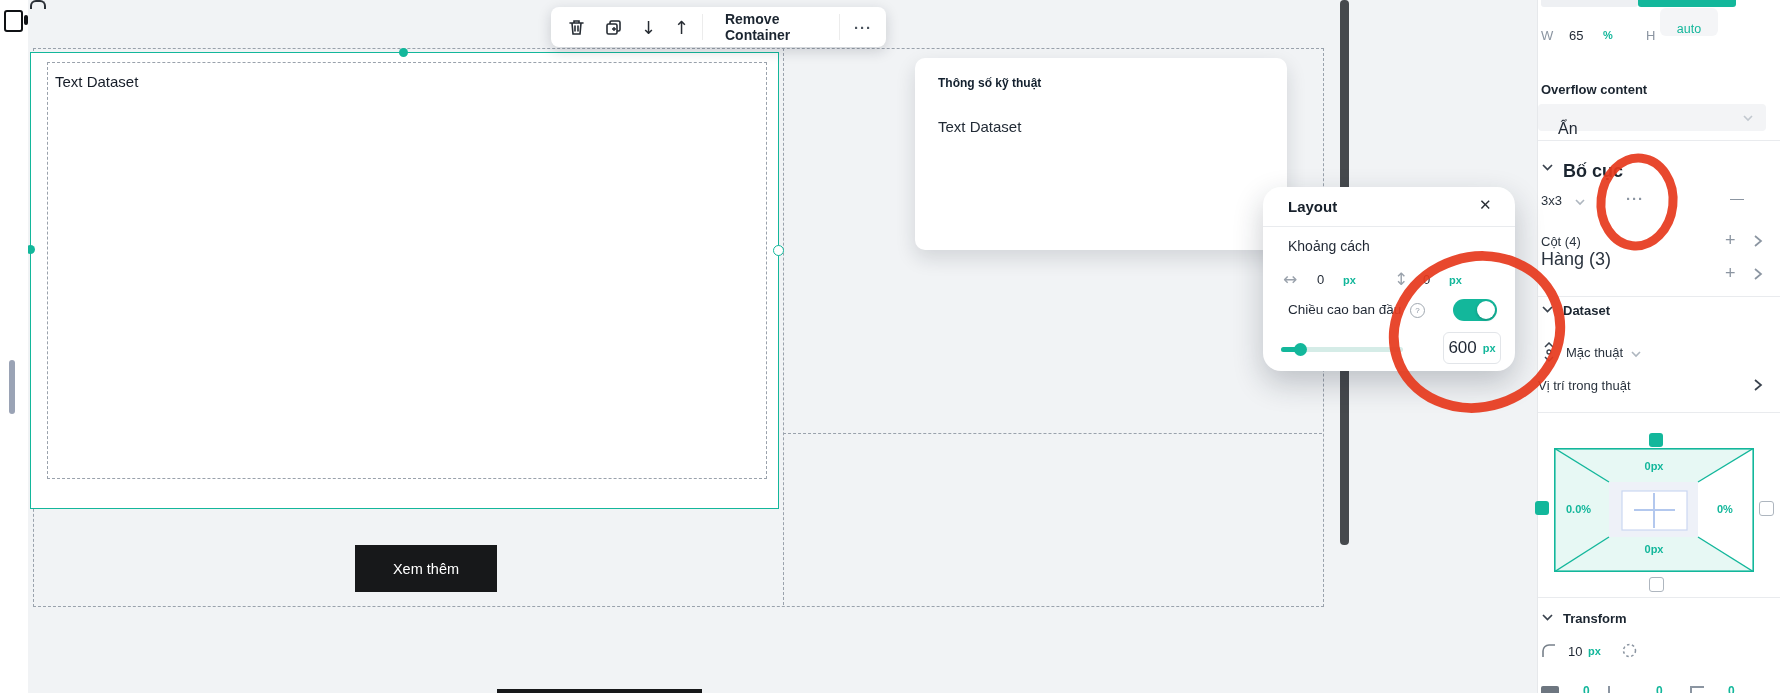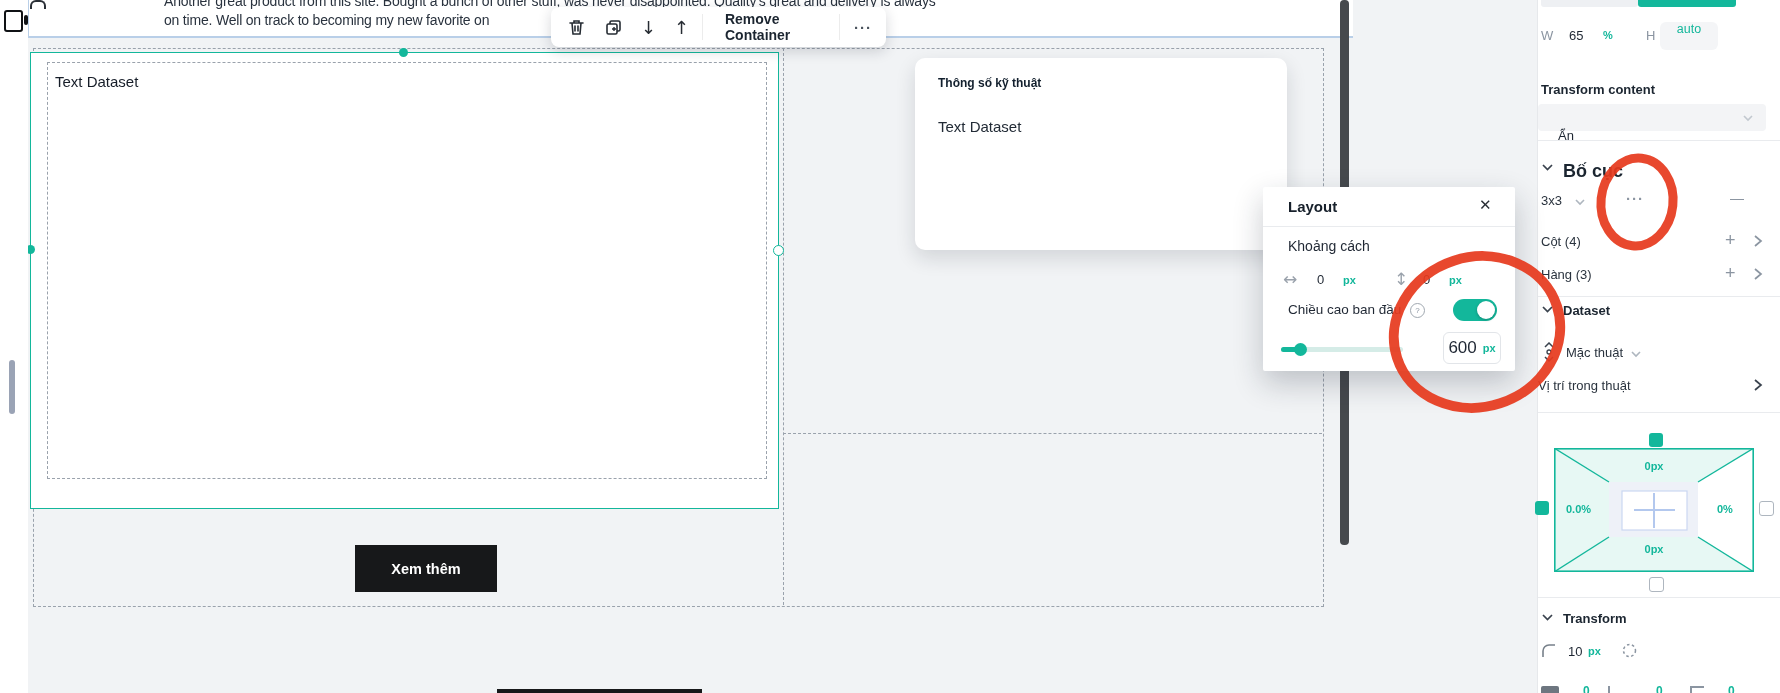--- a/index.html
+++ b/index.html
@@ -17,45 +17,41 @@
 </head>
 <body>
 
 <div id="page">
 
   <div class="abs" style="left:0;top:0;width:28px;height:693px;background:#fff;z-index:3"></div>
   <div class="abs" style="left:4px;top:10px;width:15px;height:18px;border:2.5px solid #101215;border-radius:3px;z-index:4"></div>
   <div class="abs" style="left:24px;top:15px;width:4px;height:10px;background:#101215;border-radius:2px;z-index:4"></div>
   <div class="abs" style="left:9px;top:360px;width:6px;height:54px;background:#9aa3b5;border-radius:3px;z-index:4"></div>
 
-  <div class="abs" style="left:28px;top:0;width:1324px;height:36px;background:#fff;border-bottom:2px solid #b9cfe8;border-left:1px solid #b9cfe8;overflow:hidden;z-index:1">
-    <div class="abs nowrap" style="left:135px;top:-7px;font-size:14px;letter-spacing:-0.2px;color:#29323e">Another great product from this site. Bought a bunch of other stuff, was never disappointed. Quality's great and delivery is always</div>
-    <div class="abs nowrap" style="left:135px;top:12px;font-size:14px;letter-spacing:-0.2px;color:#29323e">on time. Well on track to becoming my new favorite on</div>
-  </div>
   <div class="abs" style="left:30px;top:0;width:12px;height:7px;border:2px solid #2a2f36;border-bottom:none;border-radius:6px 6px 0 0;z-index:2"></div>
 
   <div class="abs dash" style="left:33px;top:48px;width:1289px;height:557px"></div>
   <div class="abs" style="left:783px;top:48px;width:0;height:557px;border-left:1px dashed #9aa2ac"></div>
   <div class="abs" style="left:783px;top:433px;width:539px;height:0;border-top:1px dashed #9aa2ac"></div>
 
   <div class="abs" style="left:30px;top:52px;width:747px;height:455px;background:#fff;border:1.5px solid #13b79b;z-index:1">
     <div class="abs dash" style="left:16px;top:9px;width:718px;height:415px"></div>
     <div class="abs" style="left:24px;top:20px;font-size:15px;color:#161d28">Text Dataset</div>
   </div>
 
   <div class="abs" style="left:399px;top:48px;width:9px;height:9px;border-radius:50%;background:#13b79b;z-index:2"></div>
   <div class="abs" style="left:26px;top:245px;width:9px;height:9px;border-radius:50%;background:#13b79b;z-index:2"></div>
   <div class="abs" style="left:773px;top:245px;width:9px;height:9px;border-radius:50%;background:#fff;border:1.5px solid #13b79b;z-index:2"></div>
 
   <div class="abs" style="left:915px;top:58px;width:372px;height:192px;background:#fff;border-radius:10px;box-shadow:0 8px 20px rgba(20,30,45,.14);z-index:2">
     <div class="abs bold" style="left:23px;top:18px;font-size:12px;color:#13202e">Thông số kỹ thuật</div>
     <div class="abs" style="left:23px;top:60px;font-size:15px;color:#222b36">Text Dataset</div>
   </div>
 
-  <button class="abs" style="left:355px;top:545px;width:142px;height:47px;background:#17181a;color:#fff;border:none;font-size:14.5px;font-weight:700;font-family:inherit;cursor:pointer">Xem thêm</button>
+  <button class="abs" style="left:355px;top:545px;width:142px;height:47px;background:#17181a;color:#fff;border:none;font-size:14.5px;font-weight:400;font-family:inherit;cursor:pointer">Xem thêm</button>
   <div class="abs" style="left:497px;top:689px;width:205px;height:4px;background:#17181a"></div>
 
   <div class="abs" style="left:1340px;top:0;width:9px;height:545px;background:#46494d;border-radius:4px;z-index:3"></div>
 
   <div class="abs" style="left:551px;top:7px;width:335px;height:40px;background:#fff;border-radius:8px;box-shadow:0 4px 14px rgba(20,30,45,.18);z-index:5;display:flex;align-items:center">
     <div style="padding:0 9px 0 16px;cursor:pointer">
       <span>
         <svg width="19" height="19" viewBox="0 0 19 19">
             <path d="M3 5h13M7 5V3h5v2M5 5l1 11h7l1-11M8 8v5M11 8v5" stroke="#262c33" stroke-width="1.6" fill="none" stroke-linecap="round"></path>
           </svg>
@@ -75,21 +71,21 @@
     </div>
     <div style="padding:0 9px;cursor:pointer">
       <span style="font-size:18px;color:#262c33;font-family:'DejaVu Sans',sans-serif">↑</span>
     </div>
     <div style="width:1px;height:26px;background:#ececec;margin:0 4px"></div>
     <div style="padding:0 18px;font-size:14px;font-weight:600;color:#1b2530;cursor:pointer">Remove Container</div>
     <div style="width:1px;height:26px;background:#ececec"></div>
     <div style="padding:0 14px;font-size:15px;font-weight:bold;color:#4a525c;letter-spacing:1px;cursor:pointer">···</div>
   </div>
 
-  <div class="abs" style="left:1263px;top:187px;width:252px;height:184px;background:#fff;border-radius:2px;box-shadow:0 12px 30px rgba(25,35,50,.24);z-index:6">
+  <div class="abs" style="left:1263px;top:187px;width:252px;height:184px;background:#fff;border-radius:18px;box-shadow:0 12px 30px rgba(25,35,50,.24);z-index:6">
     <div class="abs bold" style="left:25px;top:11px;font-size:15px;color:#17202b">Layout</div>
     <div class="abs" style="left:216px;top:9px;cursor:pointer">
       <span style="font-size:15px;color:#2a2f36;font-family:'DejaVu Sans',sans-serif">✕</span>
     </div>
     <div class="abs divider" style="left:0;top:39px;width:252px"></div>
 
     <div class="abs" style="left:25px;top:51px;font-size:14px;color:#1f2733">Khoảng cách</div>
 
     <div class="abs" style="left:20px;top:82px;font-size:17px;color:#9aa2ac;font-family:'DejaVu Sans',sans-serif">↔</div>
     <div class="abs" style="left:54px;top:85px;font-size:13px;color:#1f2733">0</div>
@@ -117,27 +113,27 @@
 
   <div class="abs" style="left:1537px;top:0;width:243px;height:693px;background:#fff;border-left:1px solid #e6e8eb;z-index:4">
 
     <div class="abs" style="left:3px;top:0;width:97px;height:7px;background:#eef0f3;border-radius:0 0 3px 3px"></div>
     <div class="abs" style="left:100px;top:0;width:98px;height:7px;background:#13b79b;border-radius:0 0 3px 3px"></div>
 
     <div class="abs gray" style="left:3px;top:28px;font-size:13px">W</div>
     <div class="abs" style="left:31px;top:28px;font-size:13px;color:#1f2733">65</div>
     <div class="abs bold teal" style="left:65px;top:29px;font-size:11px">%</div>
     <div class="abs gray" style="left:108px;top:28px;font-size:13px">H</div>
-    <div class="abs" style="left:122px;top:22px;width:58px;height:28px;background:#f4f5f7;border-radius:6px;display:flex;align-items:flex-start;justify-content:center">
+    <div class="abs" style="left:122px;top:8px;width:58px;height:28px;background:#f4f5f7;border-radius:6px;display:flex;align-items:flex-end;justify-content:center">
       <span class="teal" style="font-size:12.5px">auto</span>
     </div>
 
-    <div class="abs bold" style="left:3px;top:82px;font-size:13px;color:#1b2530">Transform content</div>
+    <div class="abs bold" style="left:3px;top:82px;font-size:13px;color:#1b2530">Overflow content</div>
     <div class="abs" style="left:0;top:104px;width:228px;height:27px;background:#f3f4f6;border-radius:4px">
-      <span style="position:absolute;left:20px;top:24px;font-size:13px;color:#1f2733">Ẩn</span>
+      <span style="position:absolute;left:20px;top:16px;font-size:16px;color:#1f2733">Ẩn</span>
       <span style="position:absolute;right:12px;top:10px">
         <svg width="12" height="8">
             <path d="M2 2l4 4 4-4" stroke="#c2c8cf" stroke-width="1.6" fill="none"></path>
           </svg>
       </span>
     </div>
 
     <div class="abs divider" style="left:0;top:140px;width:243px"></div>
 
     <div class="abs" style="left:3px;top:163px">
@@ -157,21 +153,21 @@
     <div class="abs gray" style="left:192px;top:190px;font-size:14px;cursor:pointer">—</div>
 
     <div class="abs" style="left:3px;top:234px;font-size:13px;color:#2a333e">Cột (4)</div>
     <div class="abs gray" style="left:187px;top:230px;font-size:18px;cursor:pointer">+</div>
     <div class="abs" style="left:215px;top:234px">
       <svg width="10" height="14">
           <path d="M2 2l6 5-6 5" stroke="#8b95a1" stroke-width="1.7" fill="none"></path>
         </svg>
     </div>
 
-    <div class="abs" style="left:3px;top:267px;font-size:13px;color:#2a333e">Hàng (3)</div>
+    <div class="abs" style="left:3px;top:249px;font-size:18px;color:#2a333e">Hàng (3)</div>
     <div class="abs gray" style="left:187px;top:263px;font-size:18px;cursor:pointer">+</div>
     <div class="abs" style="left:215px;top:267px">
       <svg width="10" height="14">
           <path d="M2 2l6 5-6 5" stroke="#8b95a1" stroke-width="1.7" fill="none"></path>
         </svg>
     </div>
 
     <div class="abs divider" style="left:0;top:296px;width:243px"></div>
 
     <div class="abs" style="left:3px;top:305px">

